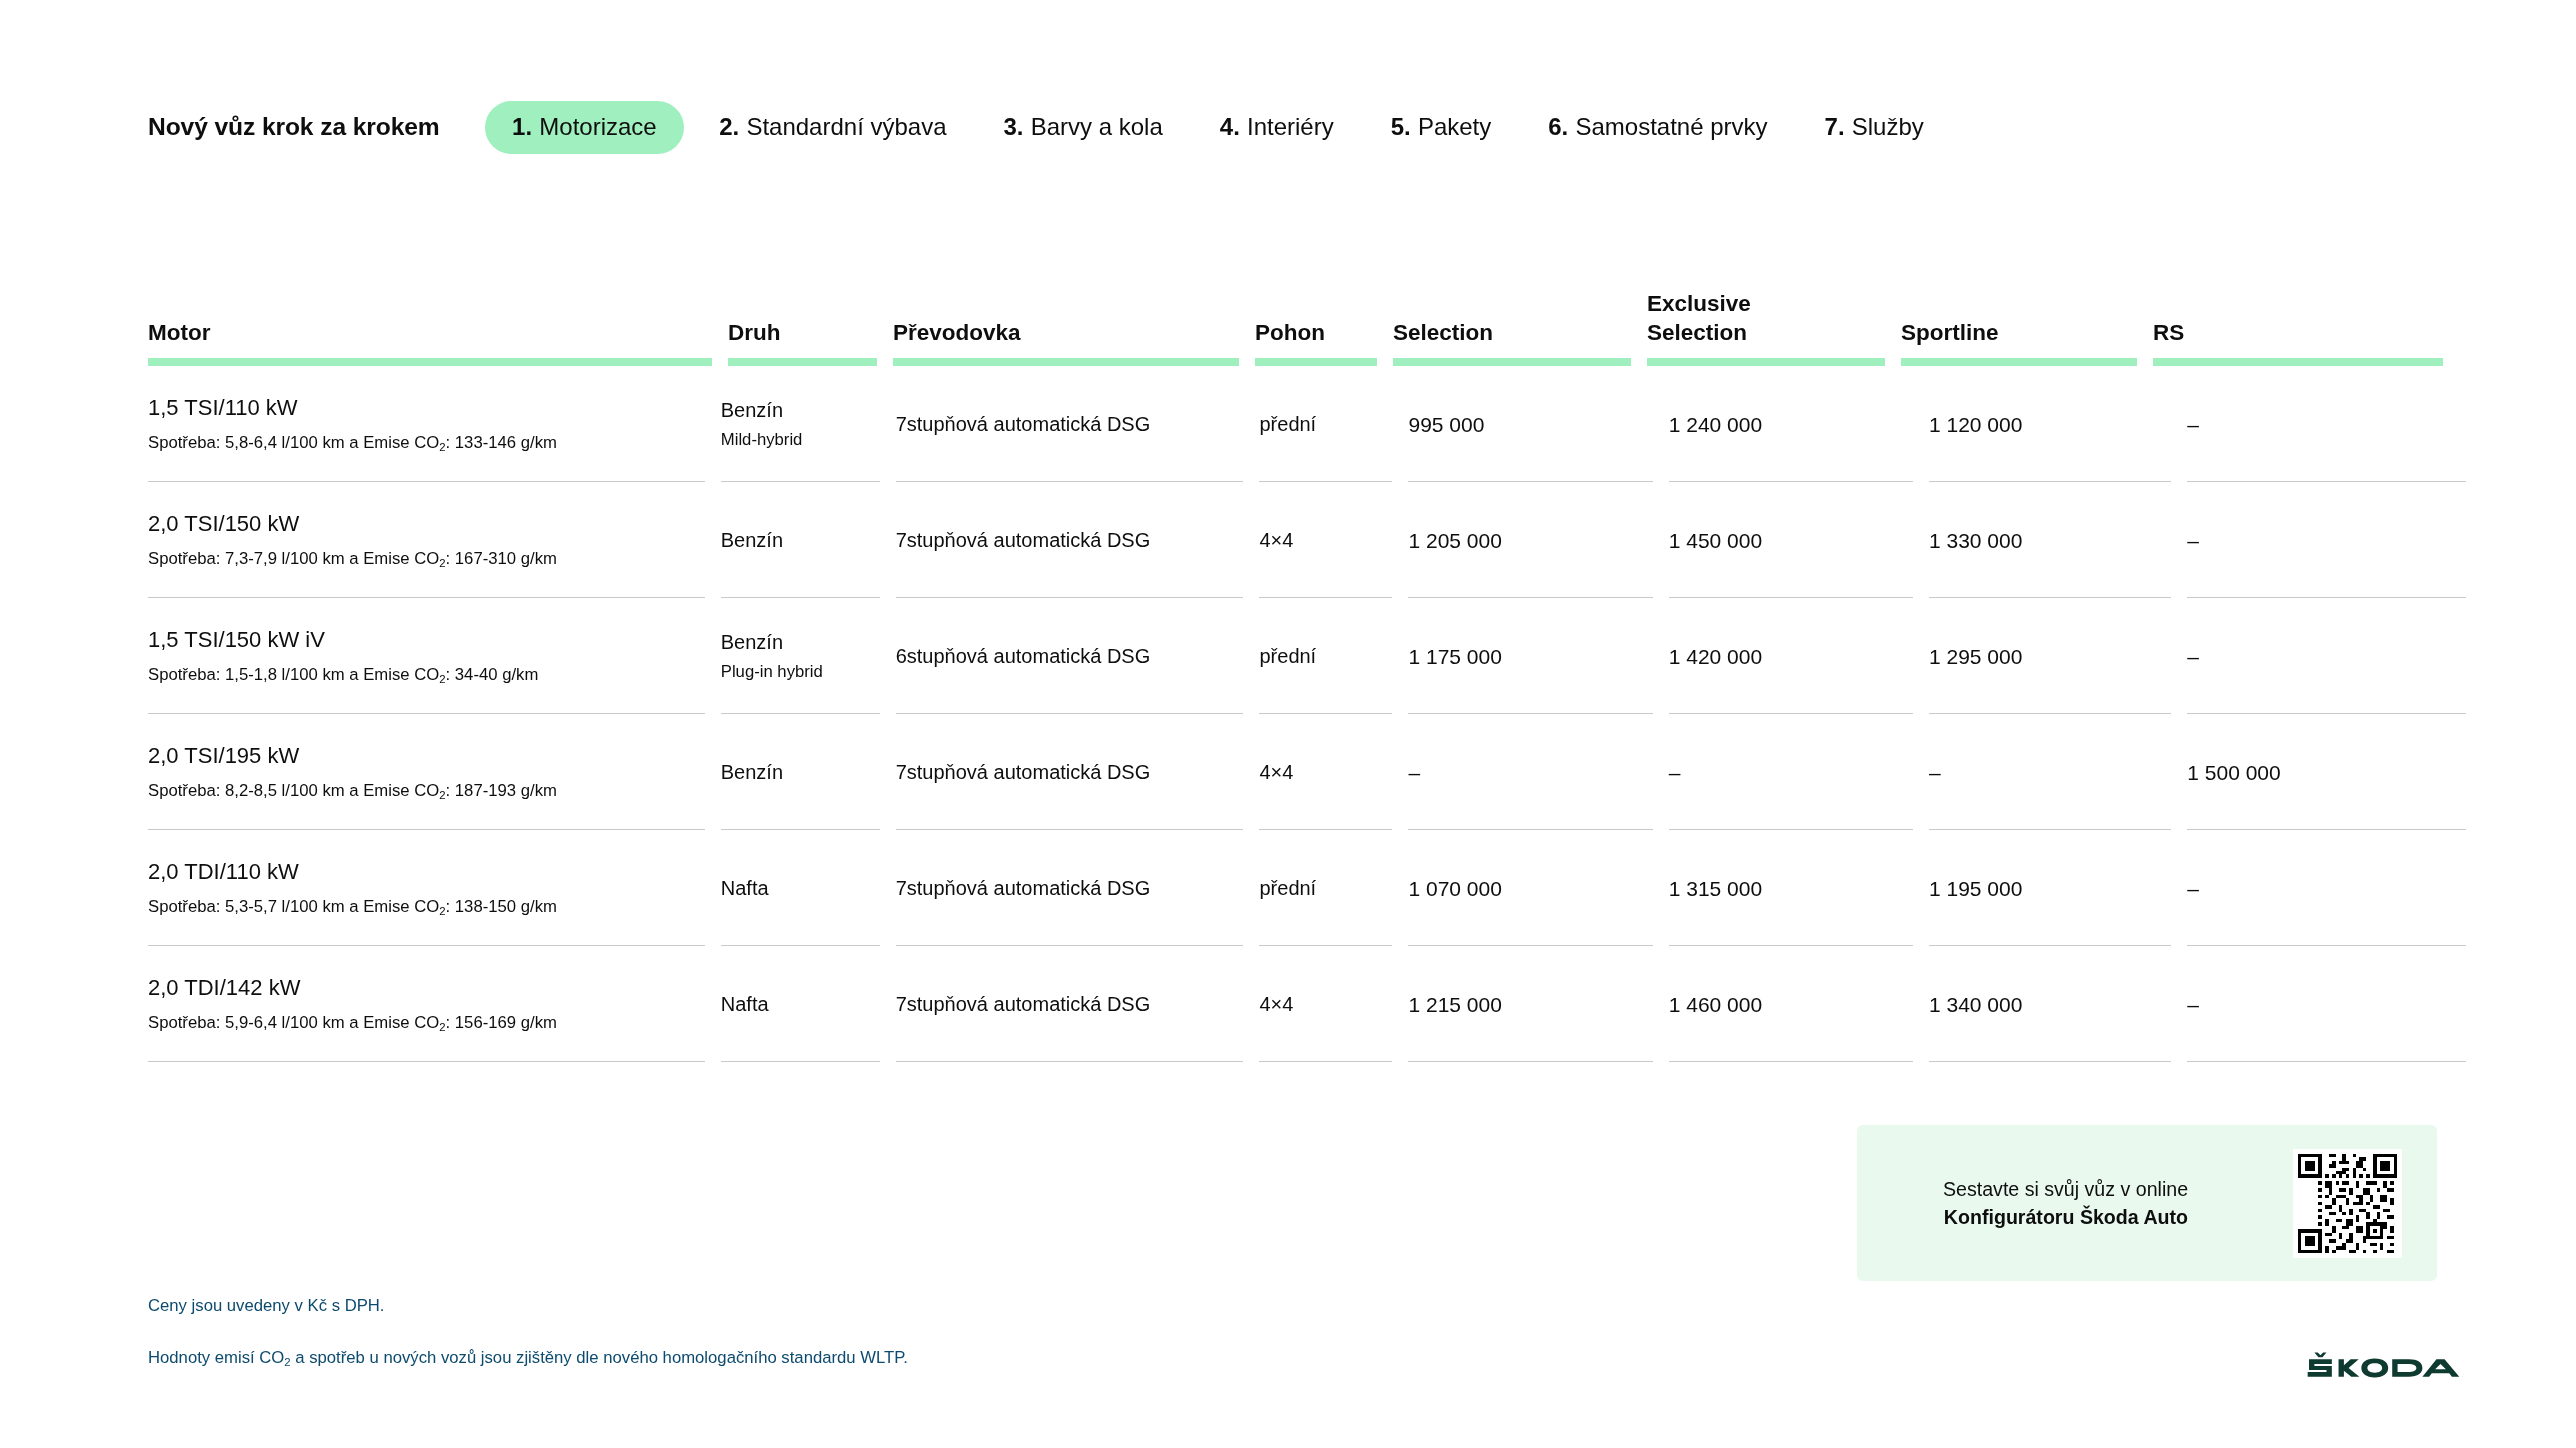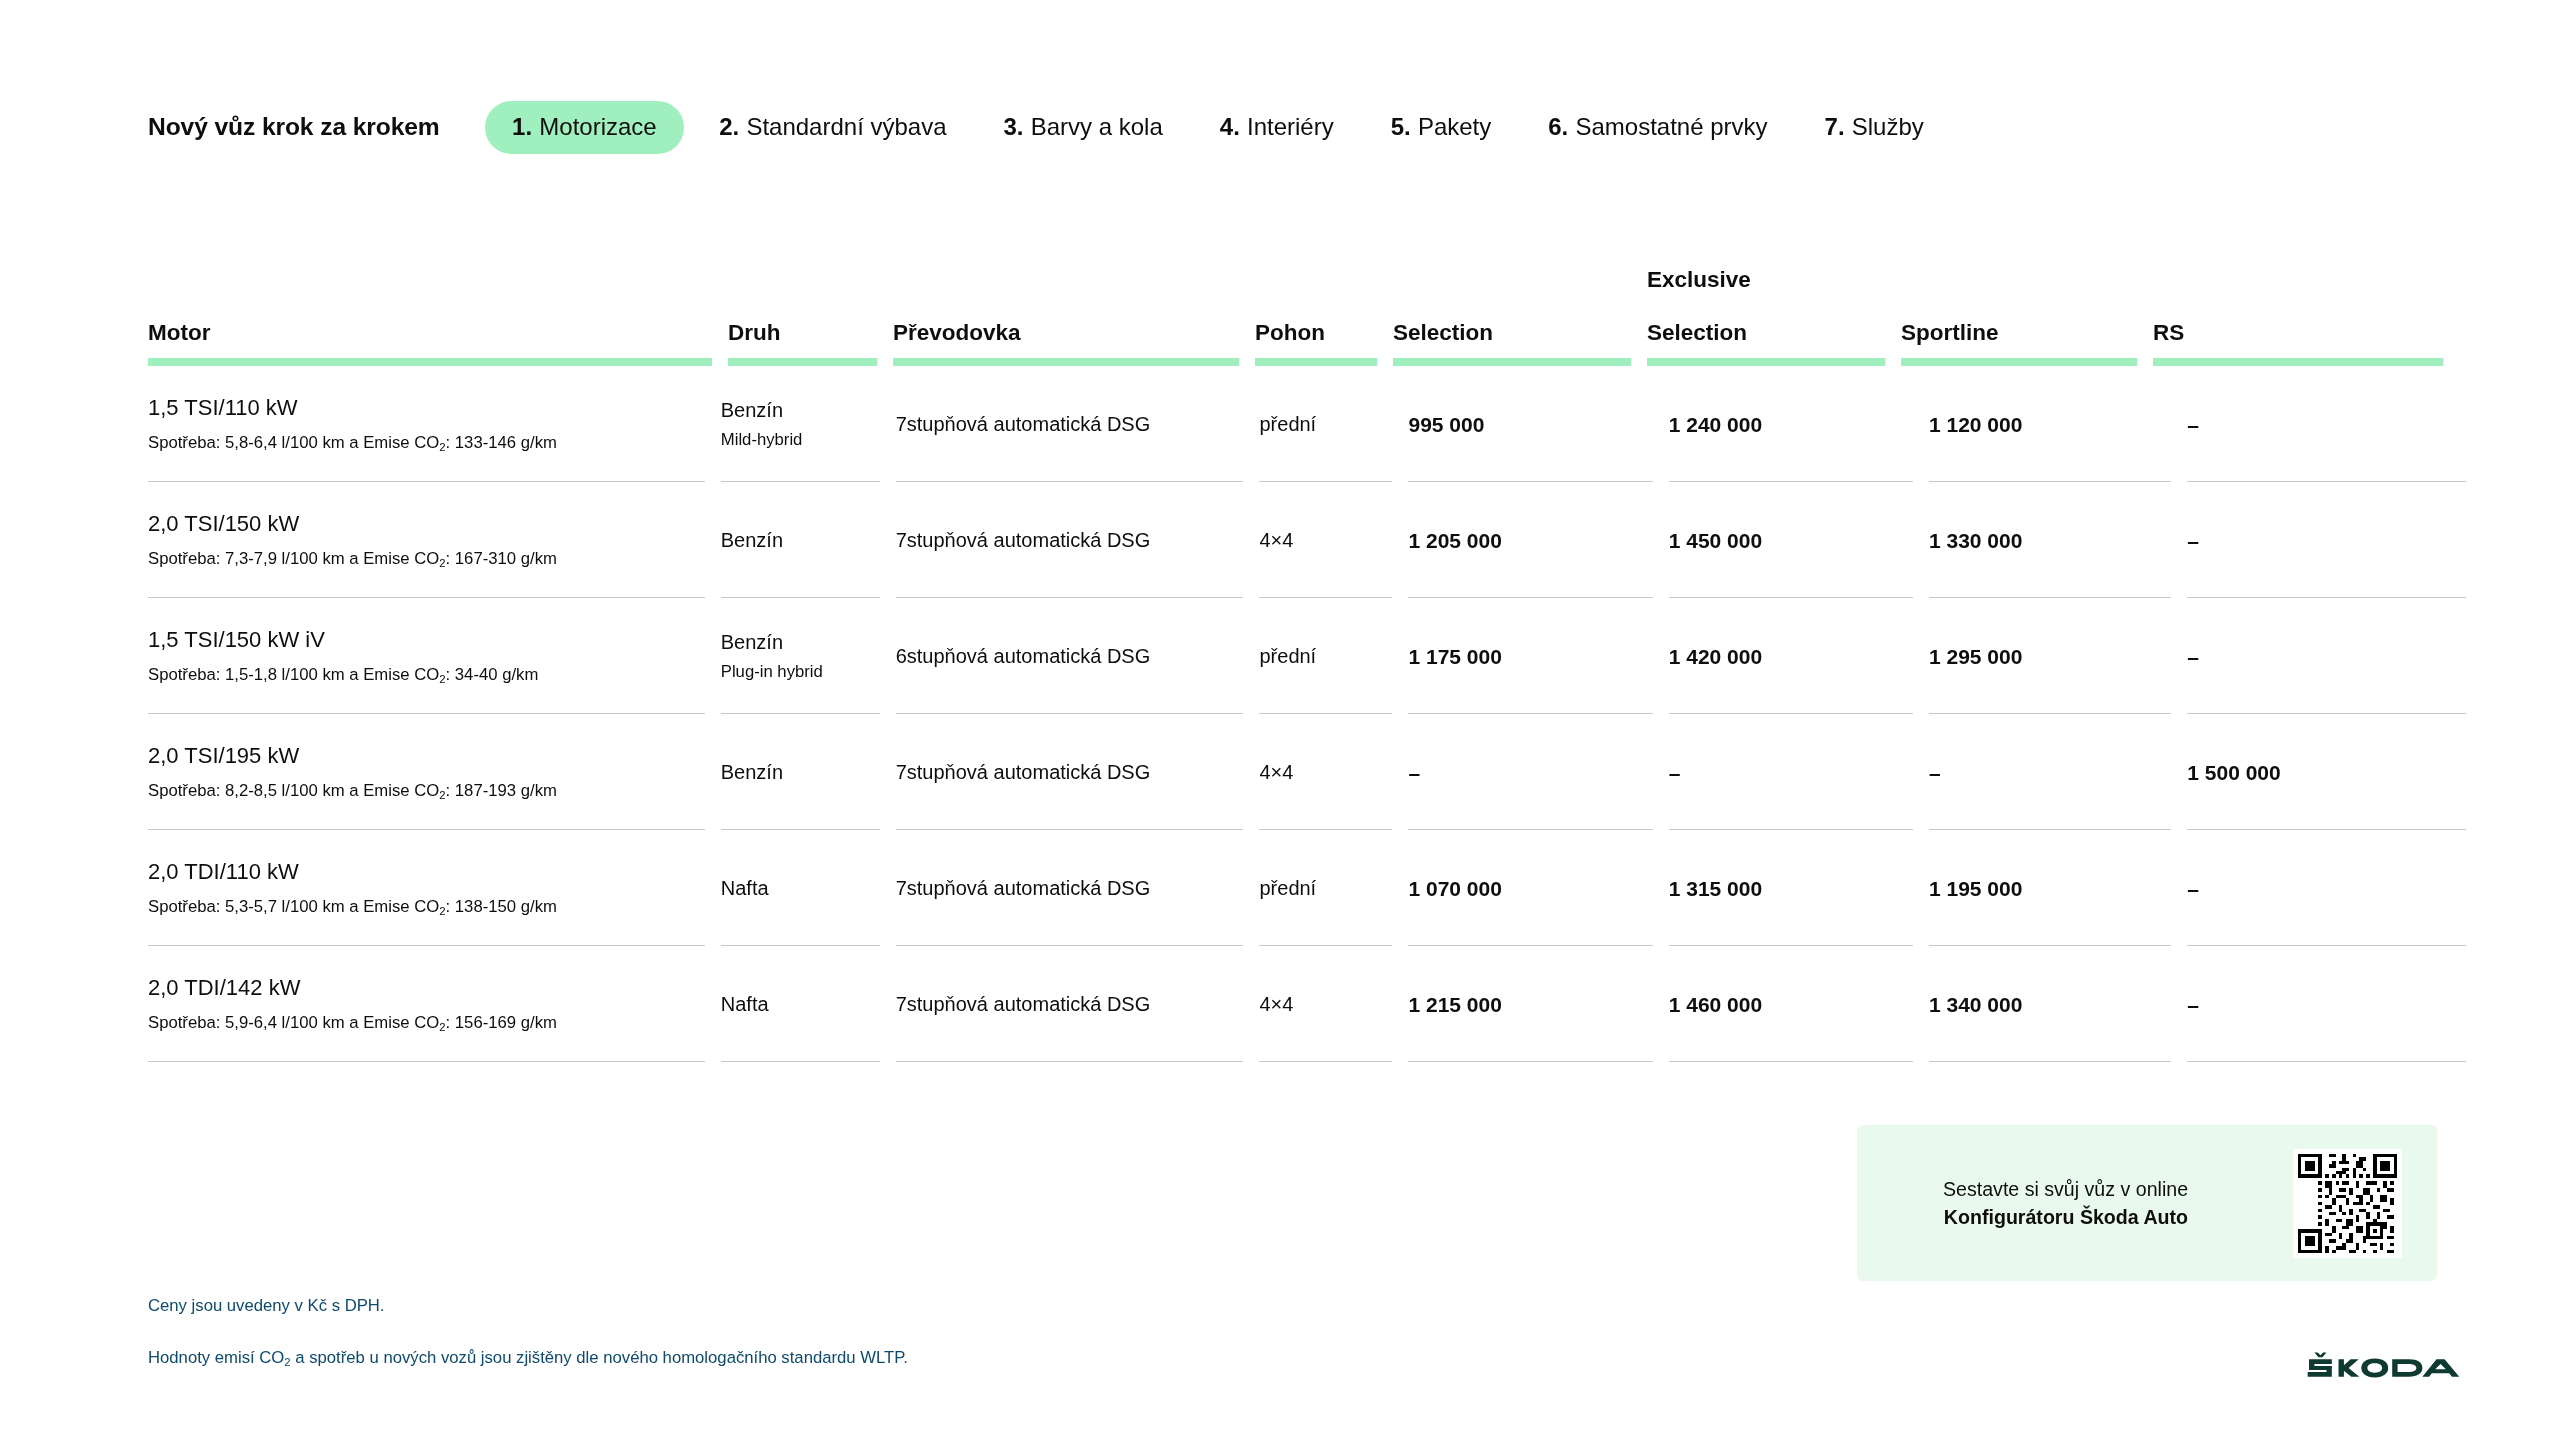--- a/index.html
+++ b/index.html
@@ -62,21 +62,20 @@
     top: 268px;
     width: 2318px;
   }
   .trow {
     display: flex;
     width: 100%;
   }
   .cell {
     box-sizing: border-box;
     padding-right: 17.4px;
-    gap: 24px;
   }
   
   .c-motor      { width: 580px; }
   .c-druh       { width: 165px; }
   .c-prevod     { width: 362px; }
   .c-pohon      { width: 138px; }
   .c-selection  { width: 254px; }
   .c-exclusive  { width: 254px; }
   .c-sportline  { width: 252px; }
   .c-rs         { width: 290px; }
@@ -136,21 +135,21 @@
     font-size: 16.7px;
     line-height: 1.35;
     margin-top: 5.8px;
   }
   .plain {
     font-size: 20px;
     line-height: 1.3;
   }
   .price {
     font-size: 21px;
-    font-weight: bold;
+    font-weight: normal;
     line-height: 1.3;
   }
 
   
   .promo {
     position: absolute;
     left: 1857px;
     top: 1125px;
     width: 580px;
     height: 156px;

